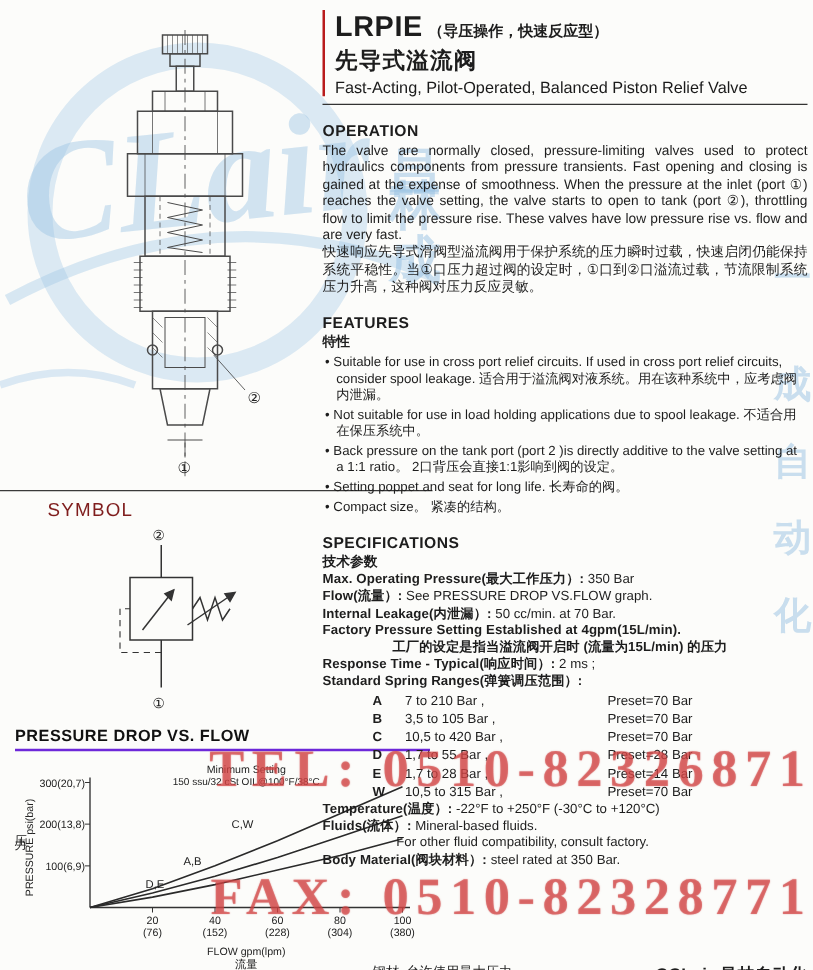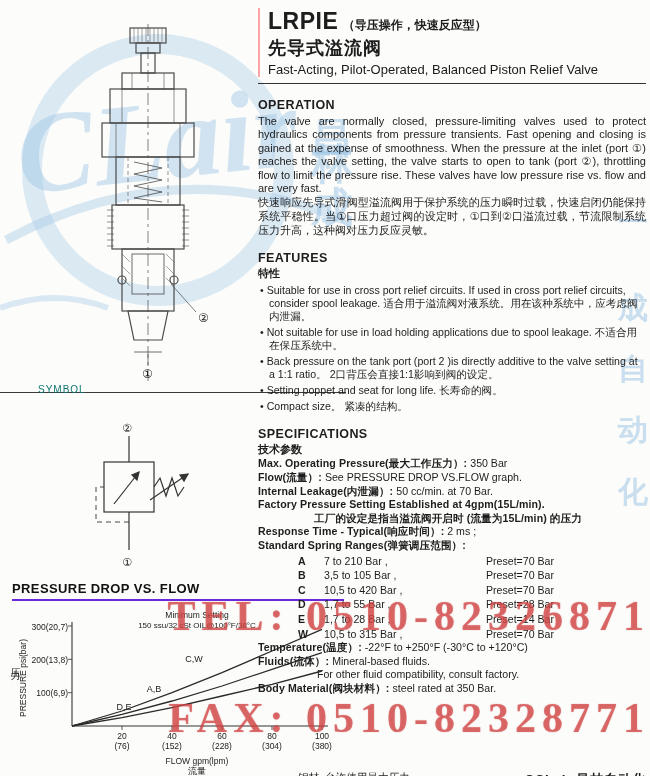--- a/index.html
+++ b/index.html
@@ -16,30 +16,30 @@
   .wm-vright{left:612px;top:205px;font-size:30px;letter-spacing:62px}
   .wm-red{left:0;width:100%;text-align:right;font-family:Liberation Serif, serif;font-weight:bold;
           font-size:42px;letter-spacing:6px;color:rgba(216,78,78,.55);text-shadow:0 0 1px rgba(190,40,40,.6);
           z-index:6;white-space:nowrap}
   .wm-tel{top:592px}
   .wm-fax{top:694px}
   .wm-swoosh{left:0;top:130px;z-index:0}
   
   .content{position:absolute;inset:0;z-index:1}
   .rule-left{position:absolute;left:0;top:392px;width:346px;border-top:1.5px solid #3a3a3a}
-  .symbol-head{position:absolute;left:38px;top:384px;font-size:10px;letter-spacing:1px;color:#0f766e}
+  .symbol-head{position:absolute;left:38px;top:400px;font-size:15px;letter-spacing:1px;color:#7f1d1d}
   .pd-head{position:absolute;left:12px;top:581px;width:332px;font-size:13px;font-weight:bold;letter-spacing:.4px;
            border-bottom:2px solid #6d28d9;padding-bottom:3px;color:#111}
   .drawing{position:absolute;left:10px;top:22px}
   .symbol{position:absolute;left:26px;top:418px}
   .chart{position:absolute;left:2px;top:606px}
   .ylabel-cn{position:absolute;left:8px;top:660px;writing-mode:vertical-rl;font-size:10px;color:#222;letter-spacing:2px}
   
   .right{position:absolute;left:258px;top:8px;width:388px}
-  .hdr{border-left:2px solid #fca5a5;padding-left:8px}
+  .hdr{border-left:2px solid #b91c1c;padding-left:8px}
   .hdr .model{font-size:23px;font-weight:bold;letter-spacing:.5px}
   .hdr .note{font-size:12px;font-weight:bold}
   .hdr .tcn{font-size:18px;font-weight:bold;margin-top:1px;letter-spacing:1px}
   .hdr .ten{font-size:13px;margin-top:2px;color:#1a1a1a}
   .hrule{border-top:1.5px solid #333;margin-top:6px}
   .sec-h{font-size:12.5px;font-weight:bold;letter-spacing:.4px;margin-top:14px}
   .sec-h-cn{font-size:11px;font-weight:bold;margin-top:1px}
   .para{font-size:11px;line-height:13.4px;margin-top:3px;text-align:justify}
   .para-cn{font-size:11px;line-height:14px;margin-top:0;text-align:justify}
   .feat{font-size:10.6px;line-height:13px;margin-top:3px;padding-left:11px;text-indent:-9px}

